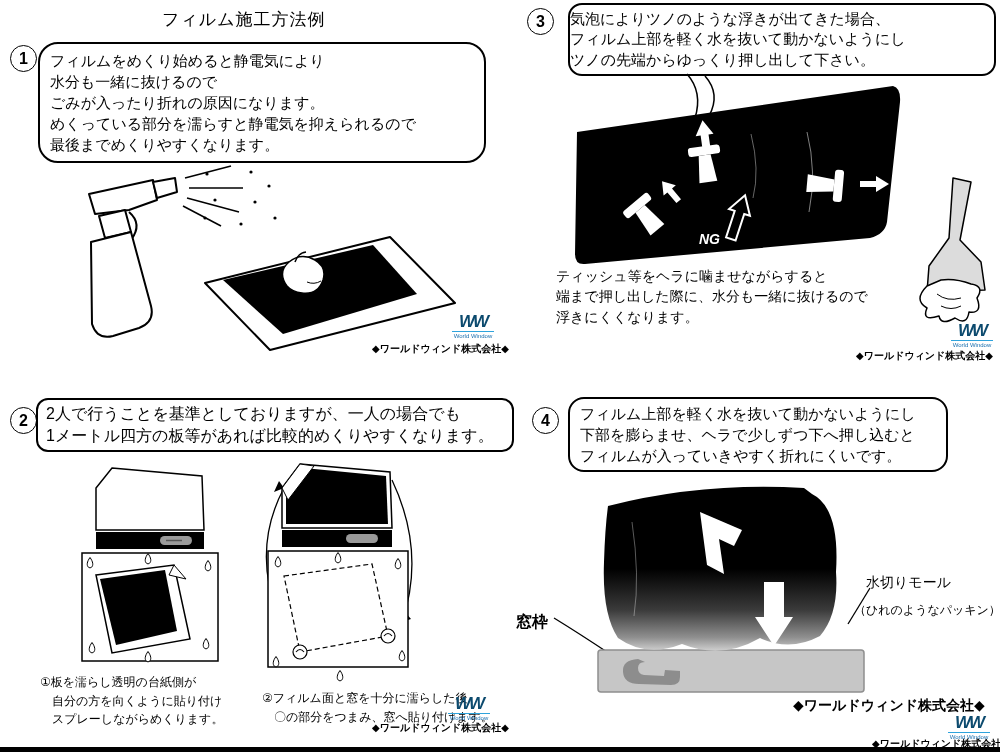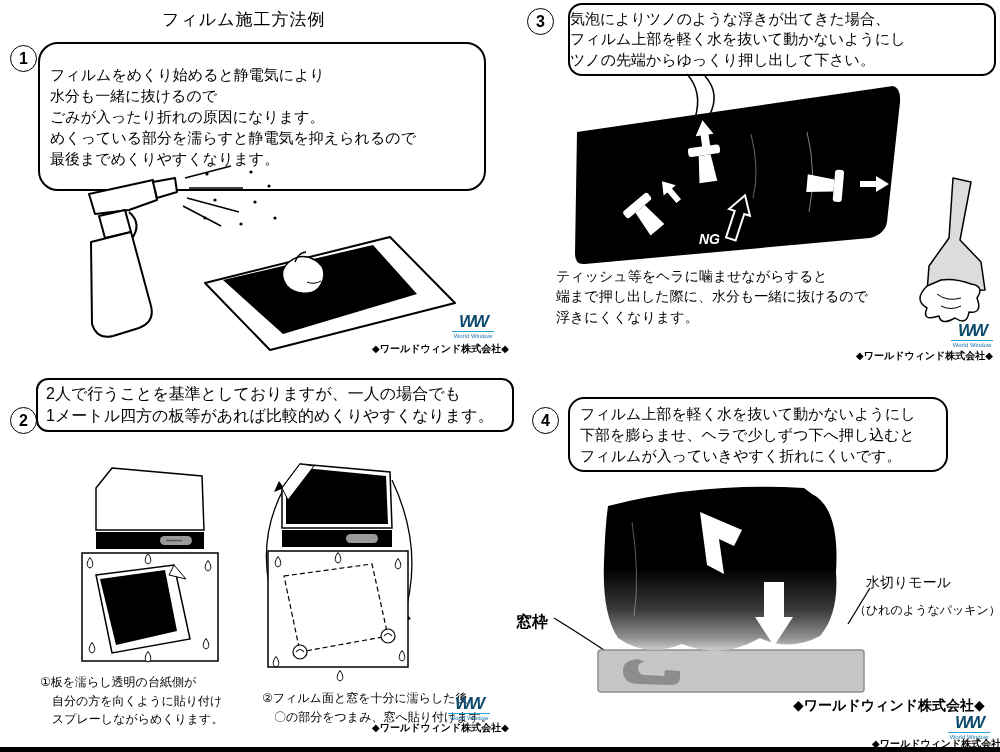--- a/index.html
+++ b/index.html
@@ -26,21 +26,21 @@
 </style>
 </head>
 <body>
 
 <div class="canvas">
 
   <div class="abs page-title" style="left:162px;top:8px">フィルム施工方法例</div>
 
   <div class="abs circle-num" style="left:10px;top:45px">1</div>
 
-  <div class="abs bubble" style="left:38px;top:42px;width:448px;border-radius:20px;padding:20px 10px;line-height:1.4">
+  <div class="abs bubble" style="left:38px;top:42px;width:448px;border-radius:20px;padding:6px 10px;line-height:1.4">
     <div class="ln">フィルムをめくり始めると静電気により</div>
     <div class="ln">水分も一緒に抜けるので</div>
     <div class="ln">ごみが入ったり折れの原因になります。</div>
     <div class="ln">めくっている部分を濡らすと静電気を抑えられるので</div>
     <div class="ln">最後までめくりやすくなります。</div>
   </div>
 
   <svg class="abs" style="left:55px;top:158px" width="430" height="198" viewBox="0 0 430 198">
     <g fill="#fff" stroke="#000" stroke-width="2" stroke-linejoin="round">
       <path d="M34,36 L98,22 L102,42 L74,52 L40,56 Z"></path>
@@ -139,21 +139,21 @@
   </div>
 
   <div class="abs ww" style="left:951px;top:322px">
     <div class="ww-letters">WW</div>
     <div class="ww-sub">World Window</div>
   </div>
   <div class="abs company" style="left:856px;top:349px">◆ワールドウィンド株式会社◆</div>
 
   <div class="abs circle-num" style="left:10px;top:407px">2</div>
 
-  <div class="abs bubble" style="left:36px;top:378px;width:478px;border-radius:12px;padding:3px 8px;line-height:1.38;font-size:16px">
+  <div class="abs bubble" style="left:36px;top:398px;width:478px;border-radius:12px;padding:3px 8px;line-height:1.38;font-size:16px">
     <div class="ln">2人で行うことを基準としておりますが、一人の場合でも</div>
     <div class="ln">1メートル四方の板等があれば比較的めくりやすくなります。</div>
   </div>
 
   <svg class="abs" style="left:68px;top:462px" width="160" height="210" viewBox="0 0 160 210">
     <defs>
       <path id="dropL" d="M0,-5.5 C3.2,-1.2 3.4,2.4 1.7,4.1 C0.8,5 -0.8,5 -1.7,4.1 C-3.4,2.4 -3.2,-1.2 0,-5.5 Z"></path>
     </defs>
     <g>
       <path d="M44,6 L134,14 L136,68 L28,68 L28,26 Z" fill="#fff" stroke="#000" stroke-width="1.5"></path>

